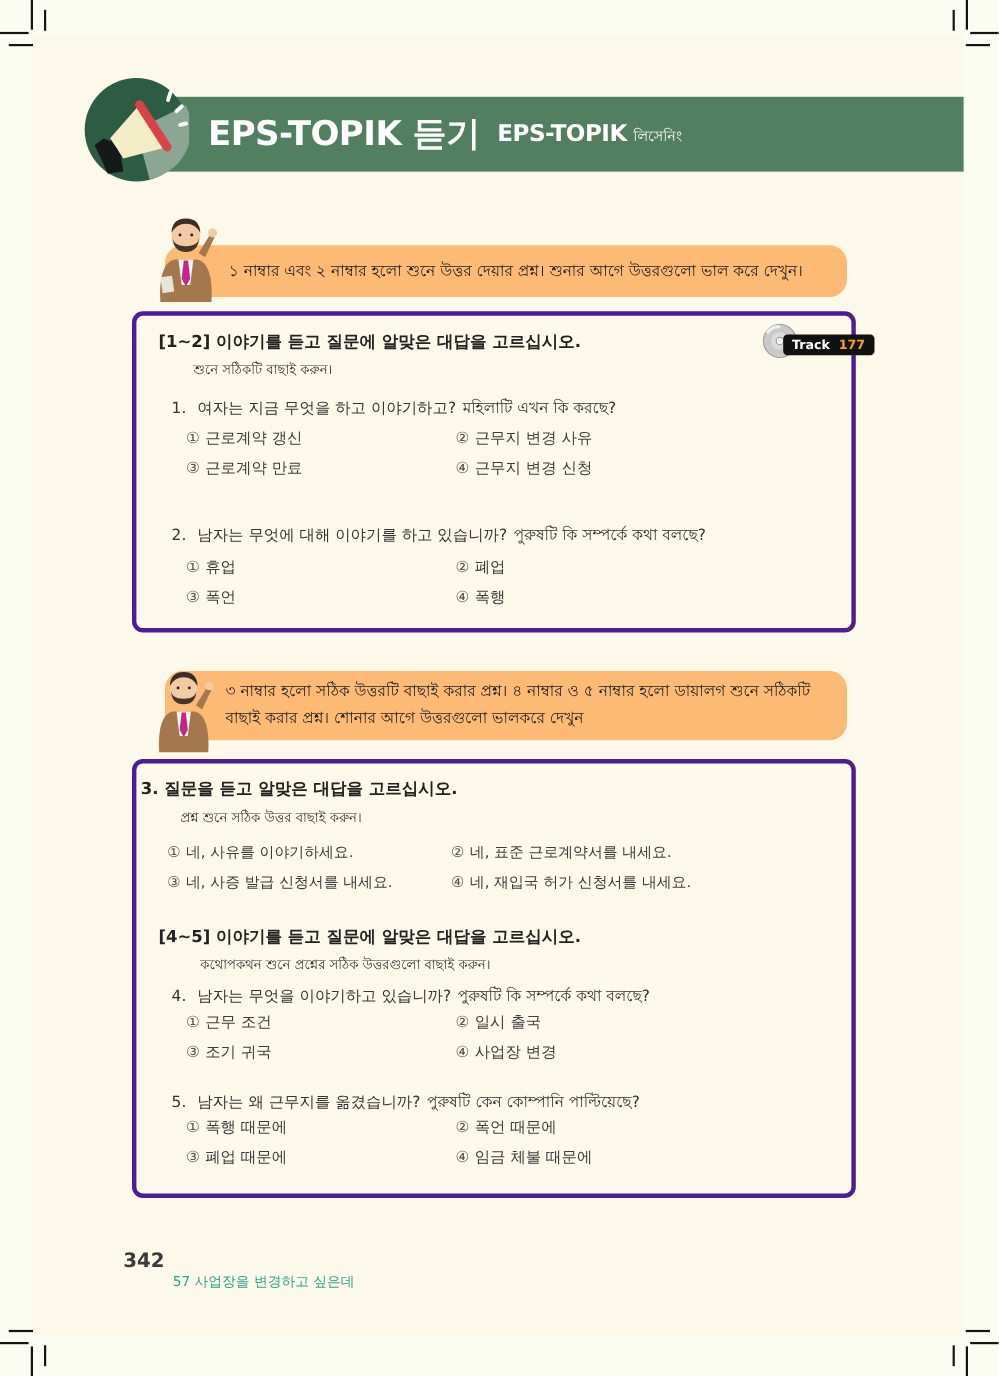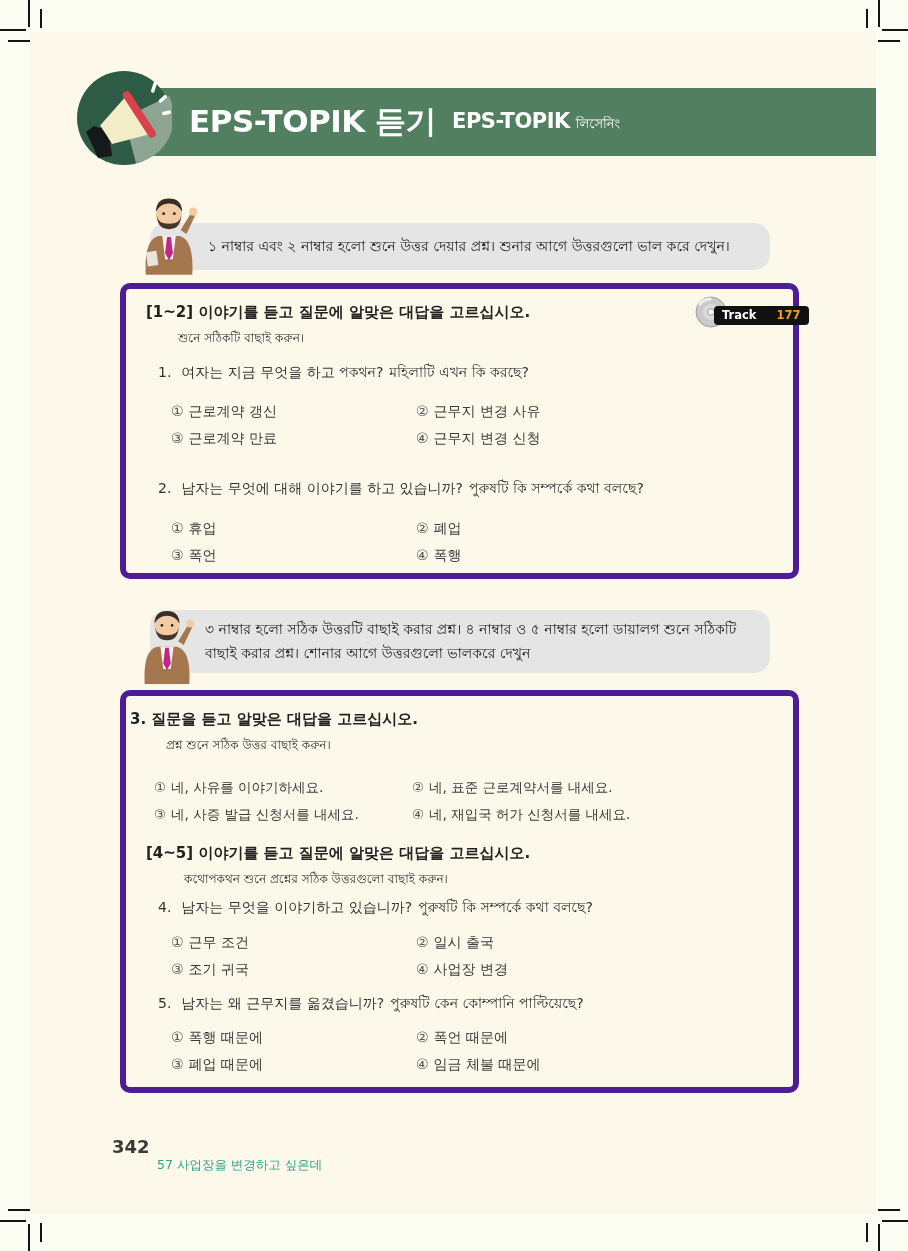--- a/index.html
+++ b/index.html
@@ -16,53 +16,53 @@
   
   .band { left:99px; top:88px; width:777px; height:68px; background:#517f60;
           display:flex; align-items:center; padding-left:90px; box-sizing:border-box; }
   .band-title { font-size:31px; font-weight:bold; color:#ffffff; letter-spacing:-0.5px; white-space:nowrap; }
   .band-sub { margin-left:16px; color:#ffffff; white-space:nowrap; display:flex; align-items:baseline; }
   .band-sub .en { font-size:21px; font-weight:bold; letter-spacing:-0.5px; }
   .band-sub .bn { font-size:13px; margin-left:6px; }
   .badge { left:76px; top:70px; width:96px; height:96px; }
 
   
-  .tip { background:#e5e5e5; border-radius:16px; display:flex; align-items:center;
+  .tip { background:#fdba74; border-radius:16px; display:flex; align-items:center;
          box-sizing:border-box; color:#222222; }
   .tip1 { left:150px; top:223px; width:620px; height:47px; padding-left:58px; font-size:14px; }
   .tip2 { left:150px; top:610px; width:620px; height:63px; padding-left:55px; padding-right:14px;
           font-size:14px; line-height:1.65; }
   .teacher { width:62px; height:84px; }
   .teacher1 { left:138px; top:191px; }
   .teacher2 { left:136px; top:604px; }
 
   
-  .qbox { border:6px solid #4c1d95; border-radius:10px; background:transparent;padding-left:17px; }
+  .qbox { border:4px solid #4c1d95; border-radius:10px; background:transparent; }
   .box1 { left:120px; top:283px; width:650px; height:284px; }
   .box2 { left:120px; top:690px; width:650px; height:391px; }
   .qbox .abs { position:absolute; }
 
   .sec-title { font-size:15px; font-weight:bold; color:#222222; white-space:nowrap; }
   .sec-sub   { font-size:12px; color:#333333; white-space:nowrap; }
 
   .qline { font-size:14px; color:#333333; white-space:nowrap; }
   .qline .qno { margin-right:10px; }
   .qline .qbn { margin-left:6px; }
 
-  .opts { display:grid; row-gap:9px; font-size:14px; color:#3b3b3b; white-space:nowrap;margin-top:11px; }
+  .opts { display:grid; row-gap:9px; font-size:14px; color:#3b3b3b; white-space:nowrap; }
   .opts .m { margin-right:5px; color:#555555; }
   .cols-245 { grid-template-columns:245px auto; }
   .cols-258 { grid-template-columns:258px auto; font-size:13.5px; }
 
   
   .track { display:flex; align-items:flex-start; }
   .track-label { margin-left:-14px; margin-top:11px; background:#111111; border-radius:4px;
                  padding:2px 8px 3px 8px; font-size:11.5px; font-weight:bold; white-space:nowrap; }
   .track-label .w { color:#ffffff; }
-  .track-label .o { color:#f0a21a; margin-left:20px; }
+  .track-label .o { color:#f0a21a; margin-left:8px; }
 
   
   .pageno { left:112px; top:1136px; font-size:18px; font-weight:bold; color:#3a3a3a; }
   .chapter { left:157px; top:1142px; font-size:12.5px; color:#2ea18e;margin-top:15px; }
 </style>
 </head>
 <body>
 
 <div id="page">
 
@@ -141,21 +141,21 @@
         <circle cx="17" cy="17" r="8" fill="#dcdcdc"></circle>
         <circle cx="17" cy="17" r="3.4" fill="#f5f4ef" stroke="#9a9a9a" stroke-width="1"></circle>
         <path d="M6 9 A13 13 0 0 1 16 4" fill="none" stroke="#f0f0f0" stroke-width="3" stroke-linecap="round"></path>
       </svg>
       <div class="track-label">
         <span class="w">Track</span><span class="o">177</span>
       </div>
     </div>
 
     <div class="abs qline" style="left:32px;top:72px">
-      <span class="qno">1.</span><span>여자는 지금 무엇을 하고 পকথন?</span><span class="qbn">মহিলাটি এখন কি করছে?</span>
+      <span class="qno">1.</span><span>여자는 지금 무엇을 하고 이야기하고?</span><span class="qbn">মহিলাটি এখন কি করছে?</span>
     </div>
     <div class="abs opts cols-245" style="left:45px;top:103px">
       <span><span class="m">①</span><span>근로계약 갱신</span></span>
       <span><span class="m">②</span><span>근무지 변경 사유</span></span>
       <span><span class="m">③</span><span>근로계약 만료</span></span>
       <span><span class="m">④</span><span>근무지 변경 신청</span></span>
     </div>
 
     <div class="abs qline" style="left:32px;top:188px">
       <span class="qno">2.</span><span>남자는 무엇에 대해 이야기를 하고 있습니까?</span><span class="qbn">পুরুষটি কি সম্পর্কে কথা বলছে?</span>

